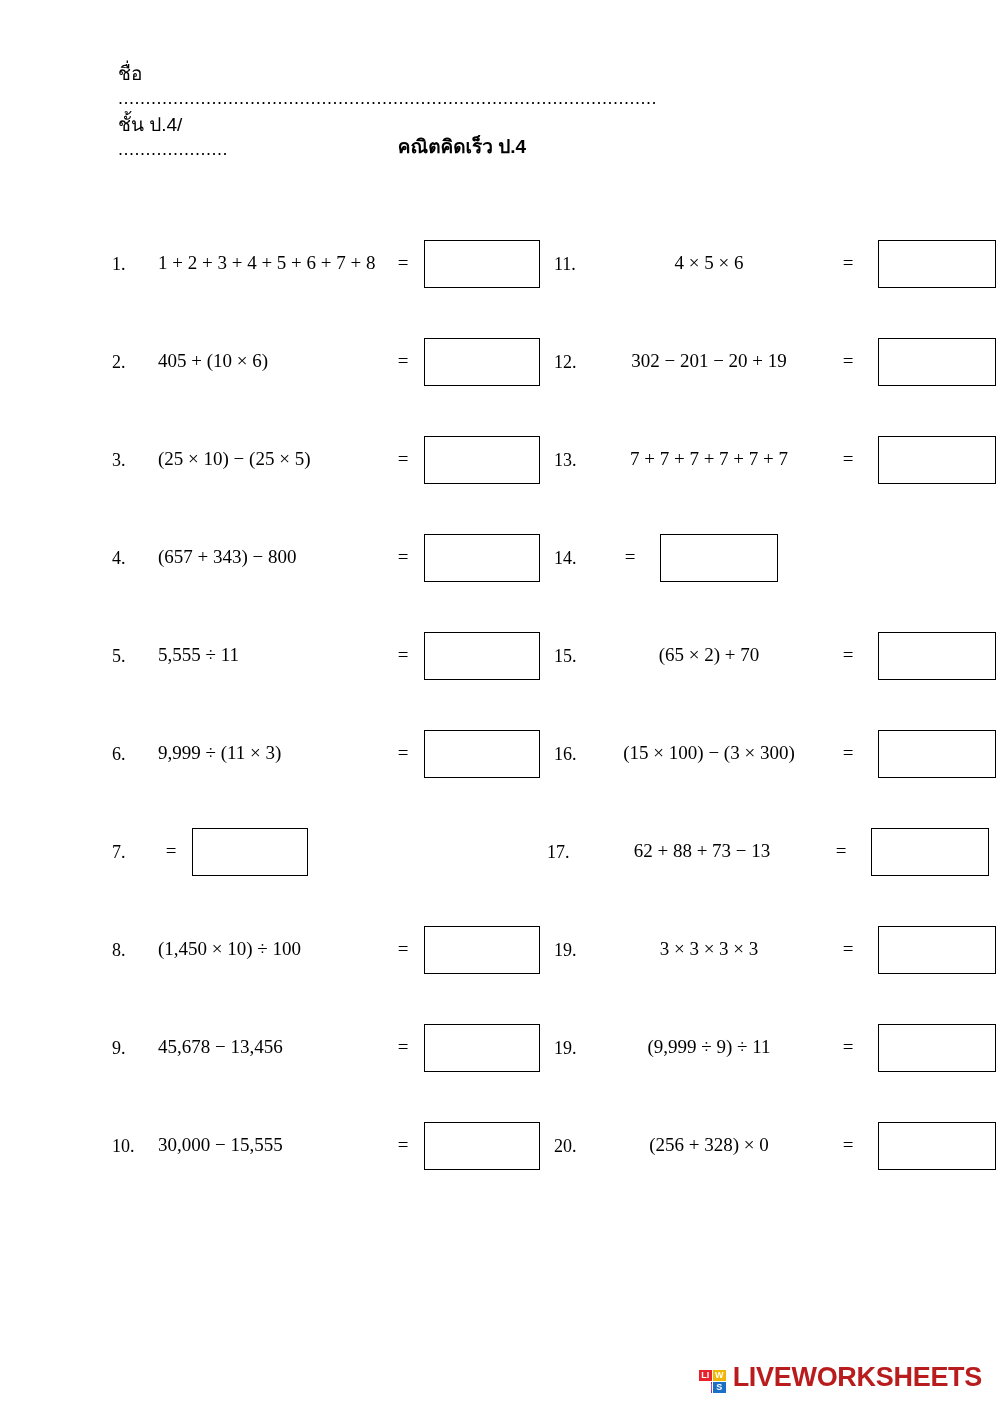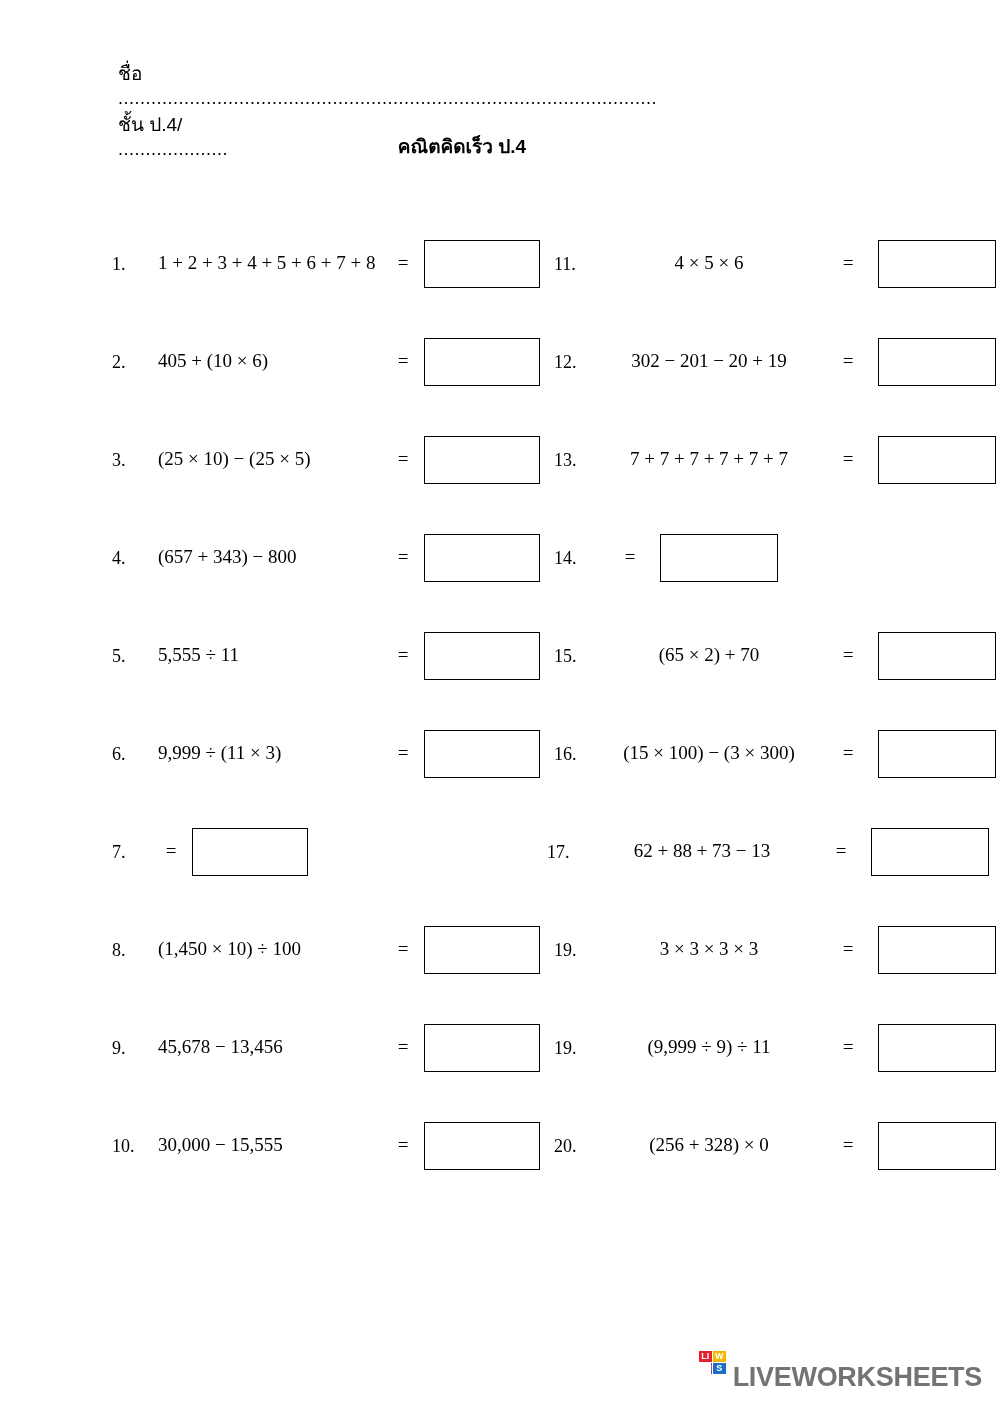--- a/index.html
+++ b/index.html
@@ -107,21 +107,21 @@
   .col-right .expr { width: 218px; flex: 0 0 218px; text-align: center; }
   .col-right .eq { flex: 0 0 60px; }
   .col-right .answer-box { flex: 0 0 118px; }
 
   
   .footer {
     position: absolute;
     bottom: 20px;
     right: 18px;
     display: flex;
-    align-items: flex-start;
+    align-items: flex-end;
     gap: 7px;
   }
   .lw-mark {
     display: grid;
     grid-template-columns: 13px 13px;
     grid-template-rows: 11px 11px;
     gap: 1px;
   }
   .lw-mark span {
     display: flex;
@@ -135,21 +135,21 @@
   }
   .lw-a { background: #e8212b; }
   .lw-b { background: #f2b705; }
   .lw-c { background: #a21caf; margin-left: 12px; }
   .lw-d { background: #1b6fc4; }
   .lw-text {
     font-family: "Liberation Sans", sans-serif;
     font-weight: bold;
     font-size: 27px;
     letter-spacing: -0.3px;
-    color: #737373;
+    color: #b91c1c;
     margin-top: 11px;
   }
 </style>
 </head>
 <body>
 
 <div class="name-line">
   <span class="name-label">ชื่อ</span>
   <span class="dots-fill">..................................................................................................</span>
   <span class="grade-label">ชั้น ป.4/</span>

